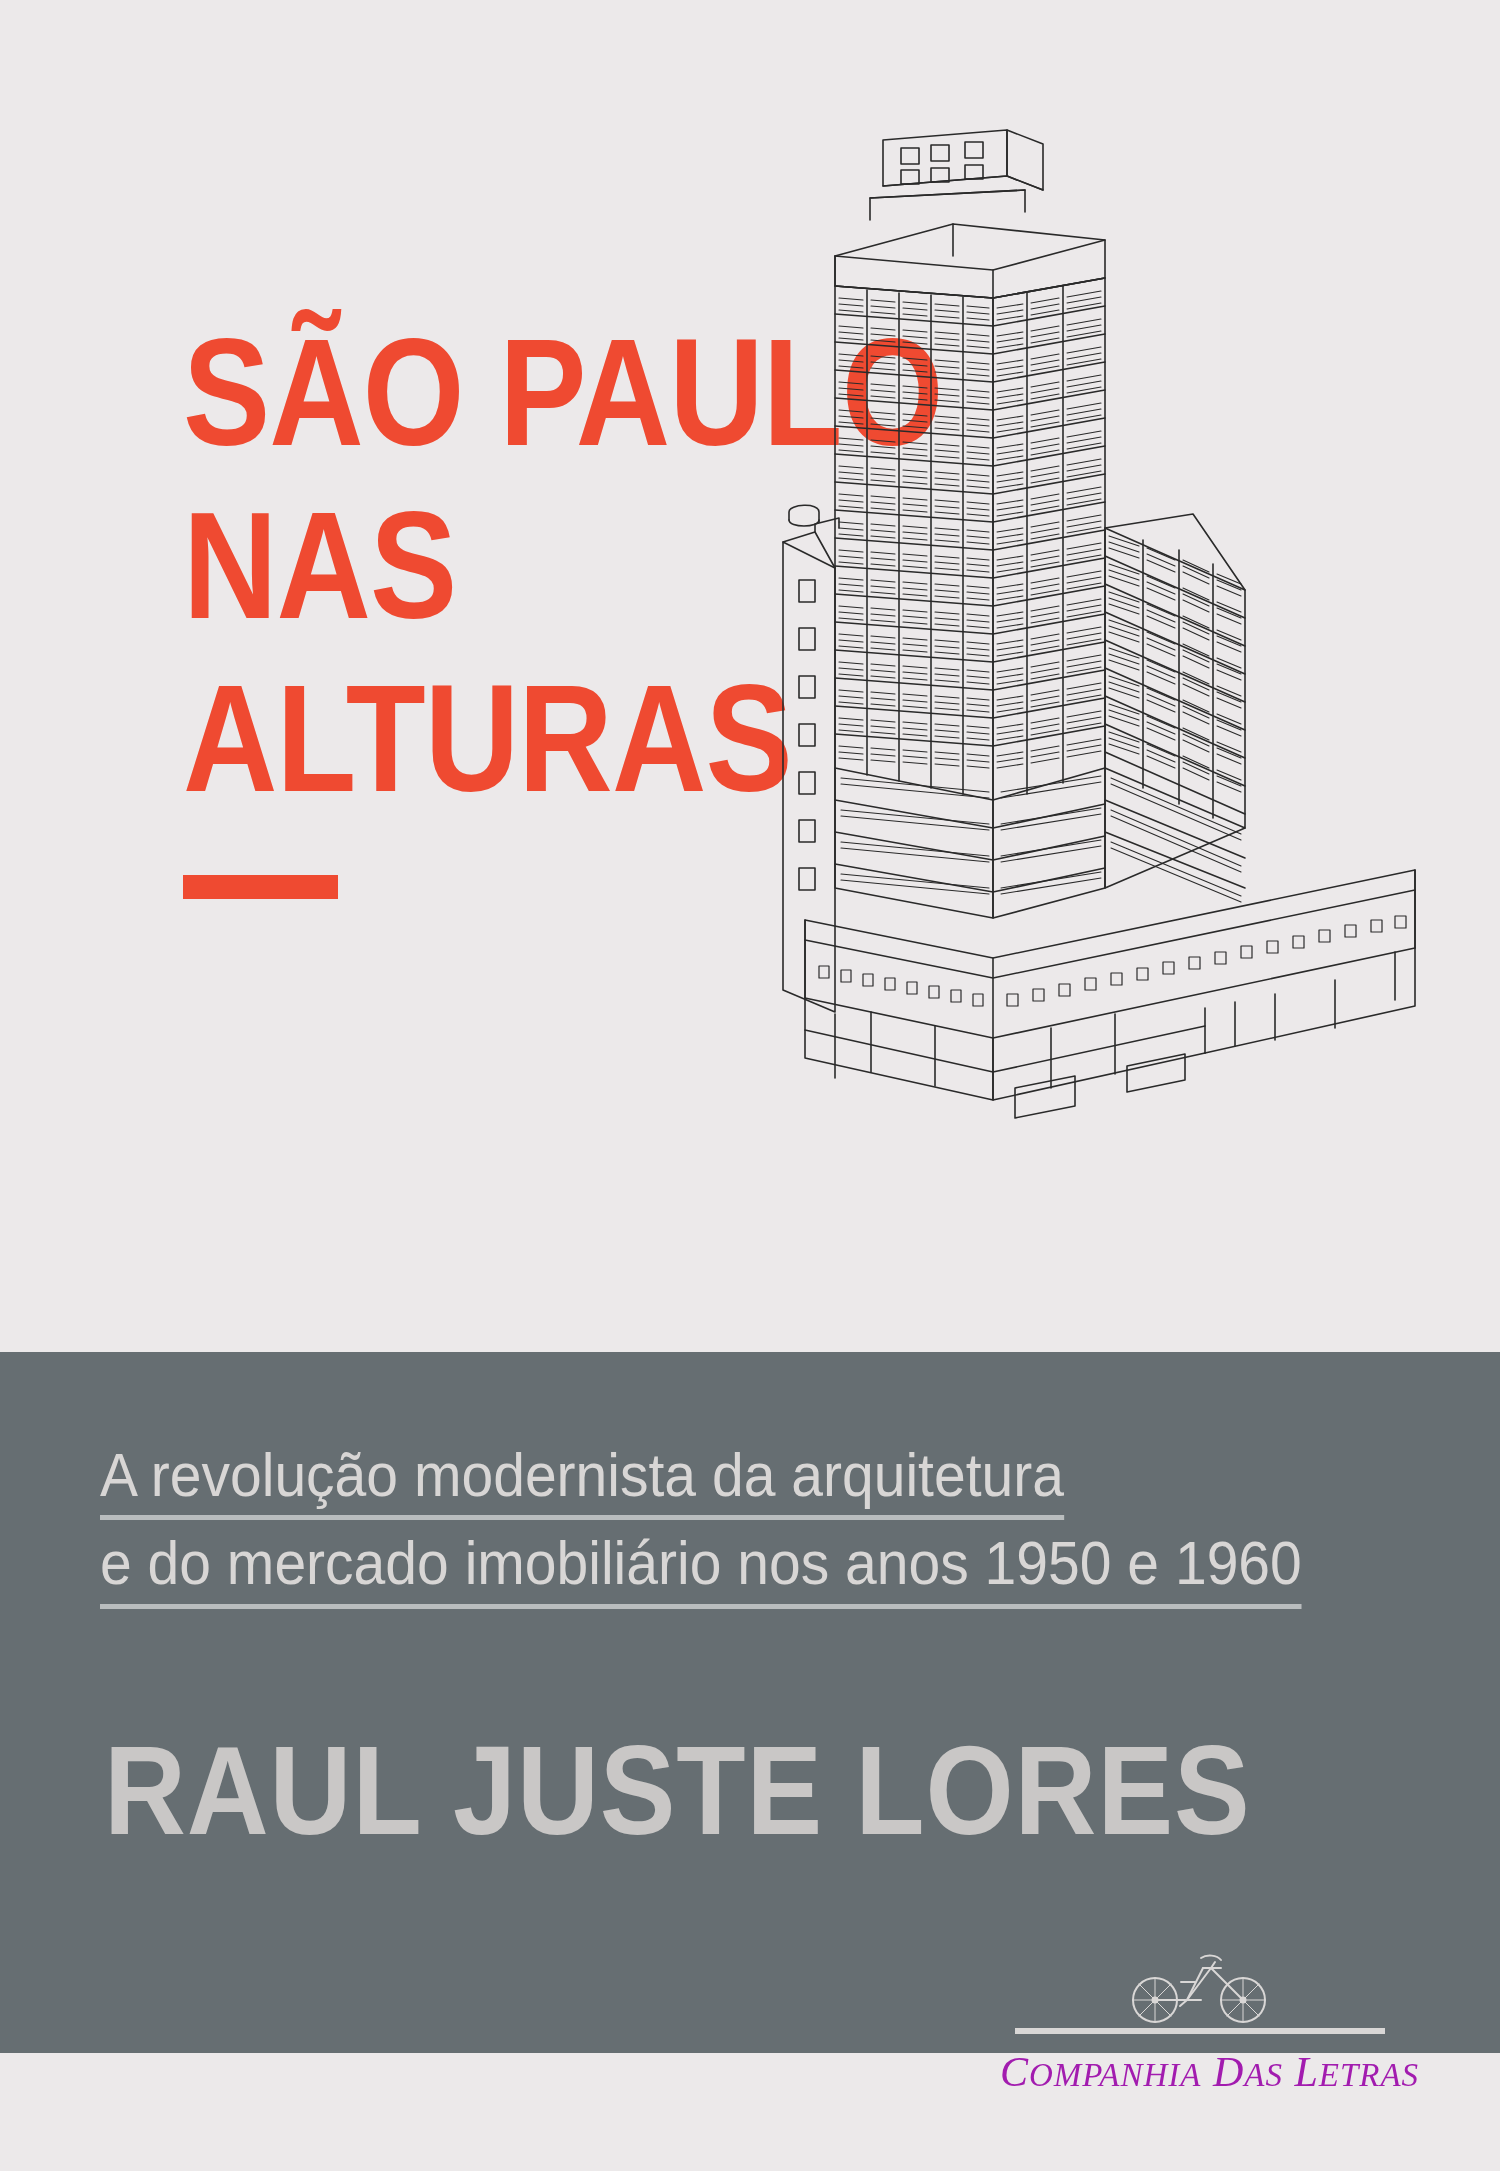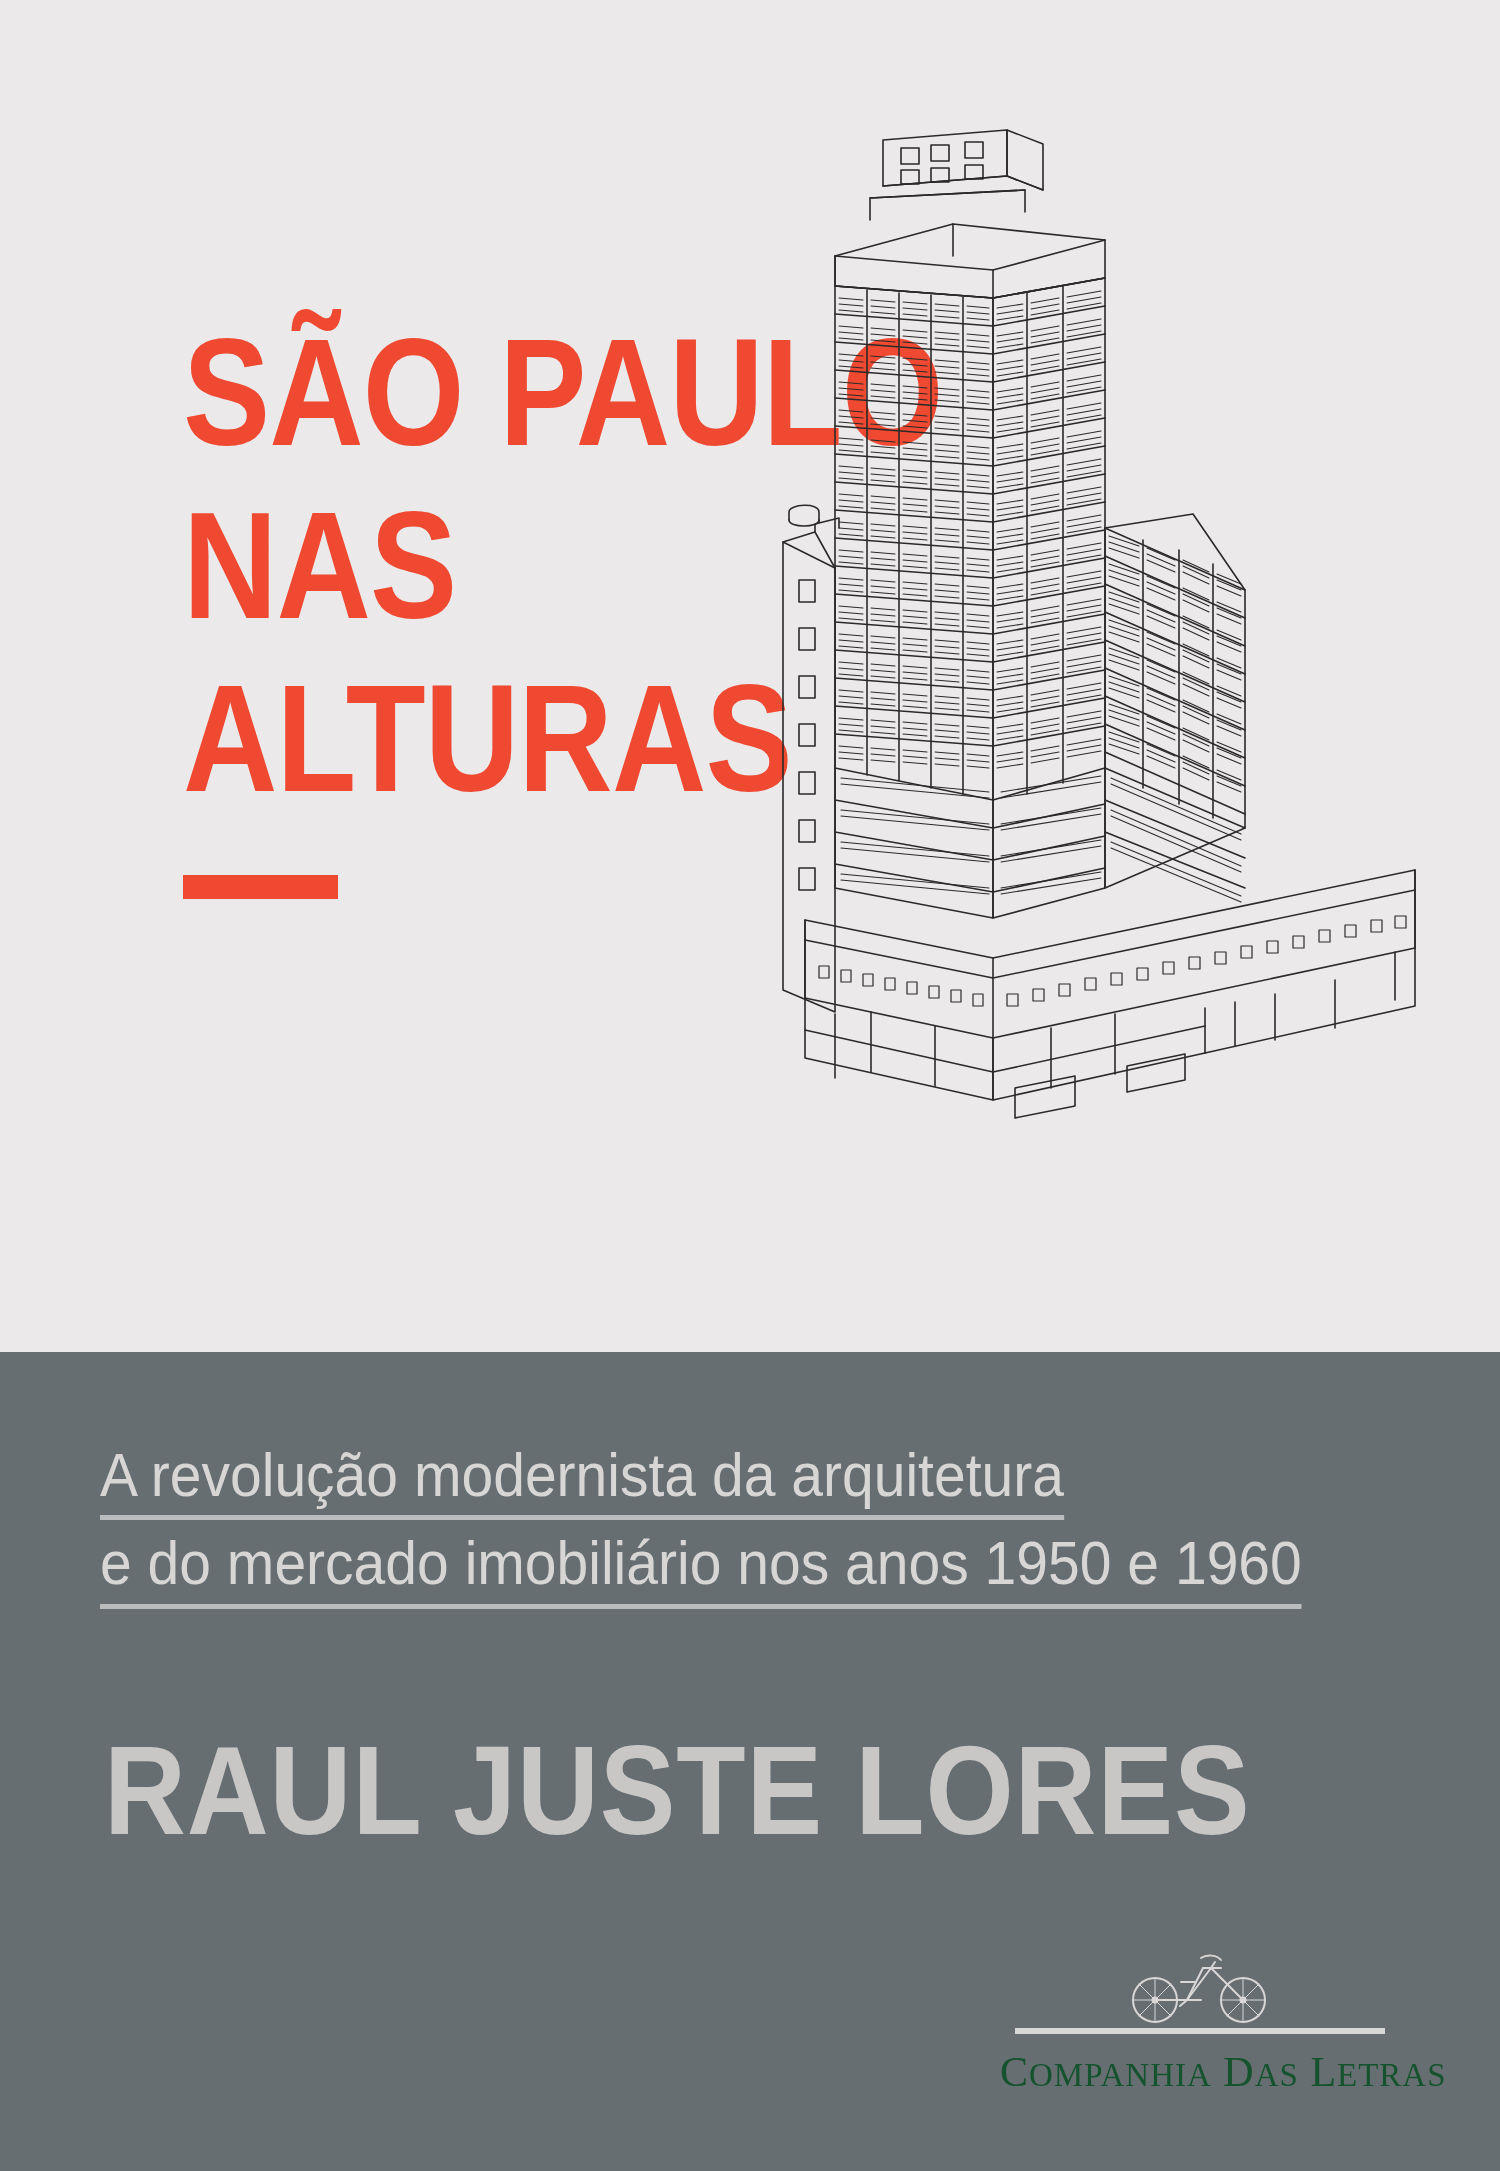--- a/index.html
+++ b/index.html
@@ -72,21 +72,21 @@
     width: 100%;
     height: 100%;
   }
 
   
   .bottom-area {
     position: absolute;
     left: 0;
     top: 1352px;
     width: 1500px;
-    height: 819px;
+    height: 701px;
     background: #666e72;
   }
 
   .subtitle-block {
     position: absolute;
     left: 100px;
     top: 88px;
     width: 1320px;
   }
 
@@ -135,23 +135,24 @@
   }
   .publisher .bar {
     width: 370px;
     height: 6px;
     background: #d9d7d6;
     margin: 2px auto 14px auto;
   }
   .publisher .pub-name {
     font-family: "Liberation Serif", serif;
     font-size: 42px;
-    color: #14532d;
+    color: #a21caf;
     letter-spacing: 1px;
     white-space: nowrap;
+    font-style: italic;
   }
   .publisher .pub-name .small {
     font-size: 33px;
   }
 </style>
 </head>
 <body>
 
 <div class="cover">
 

